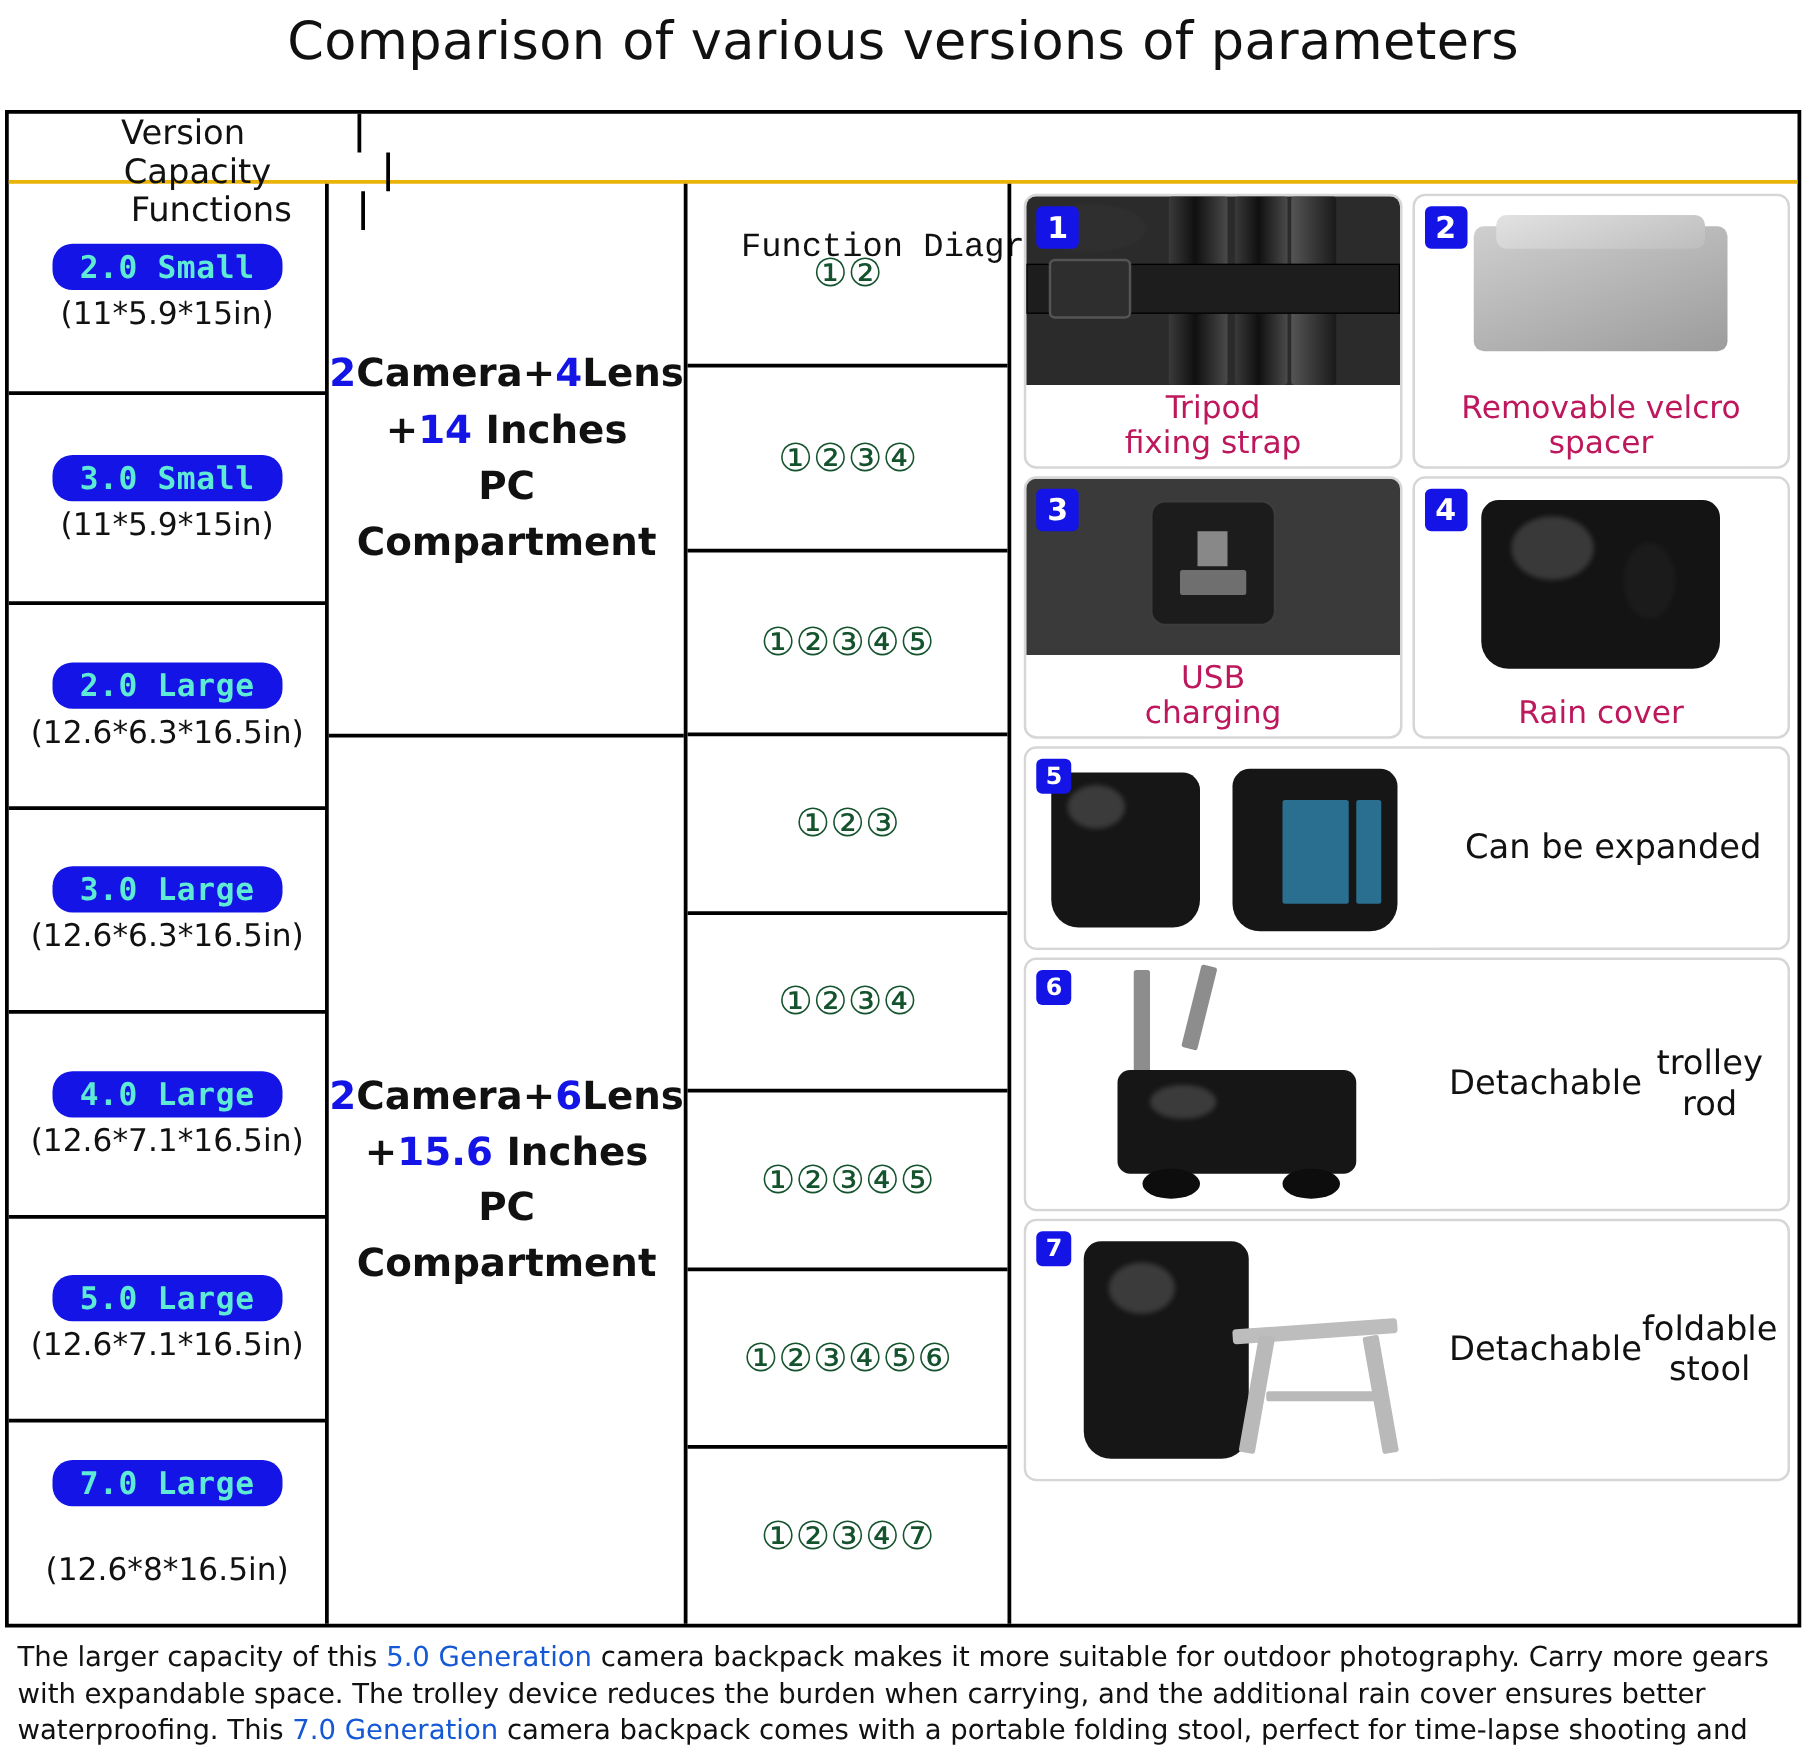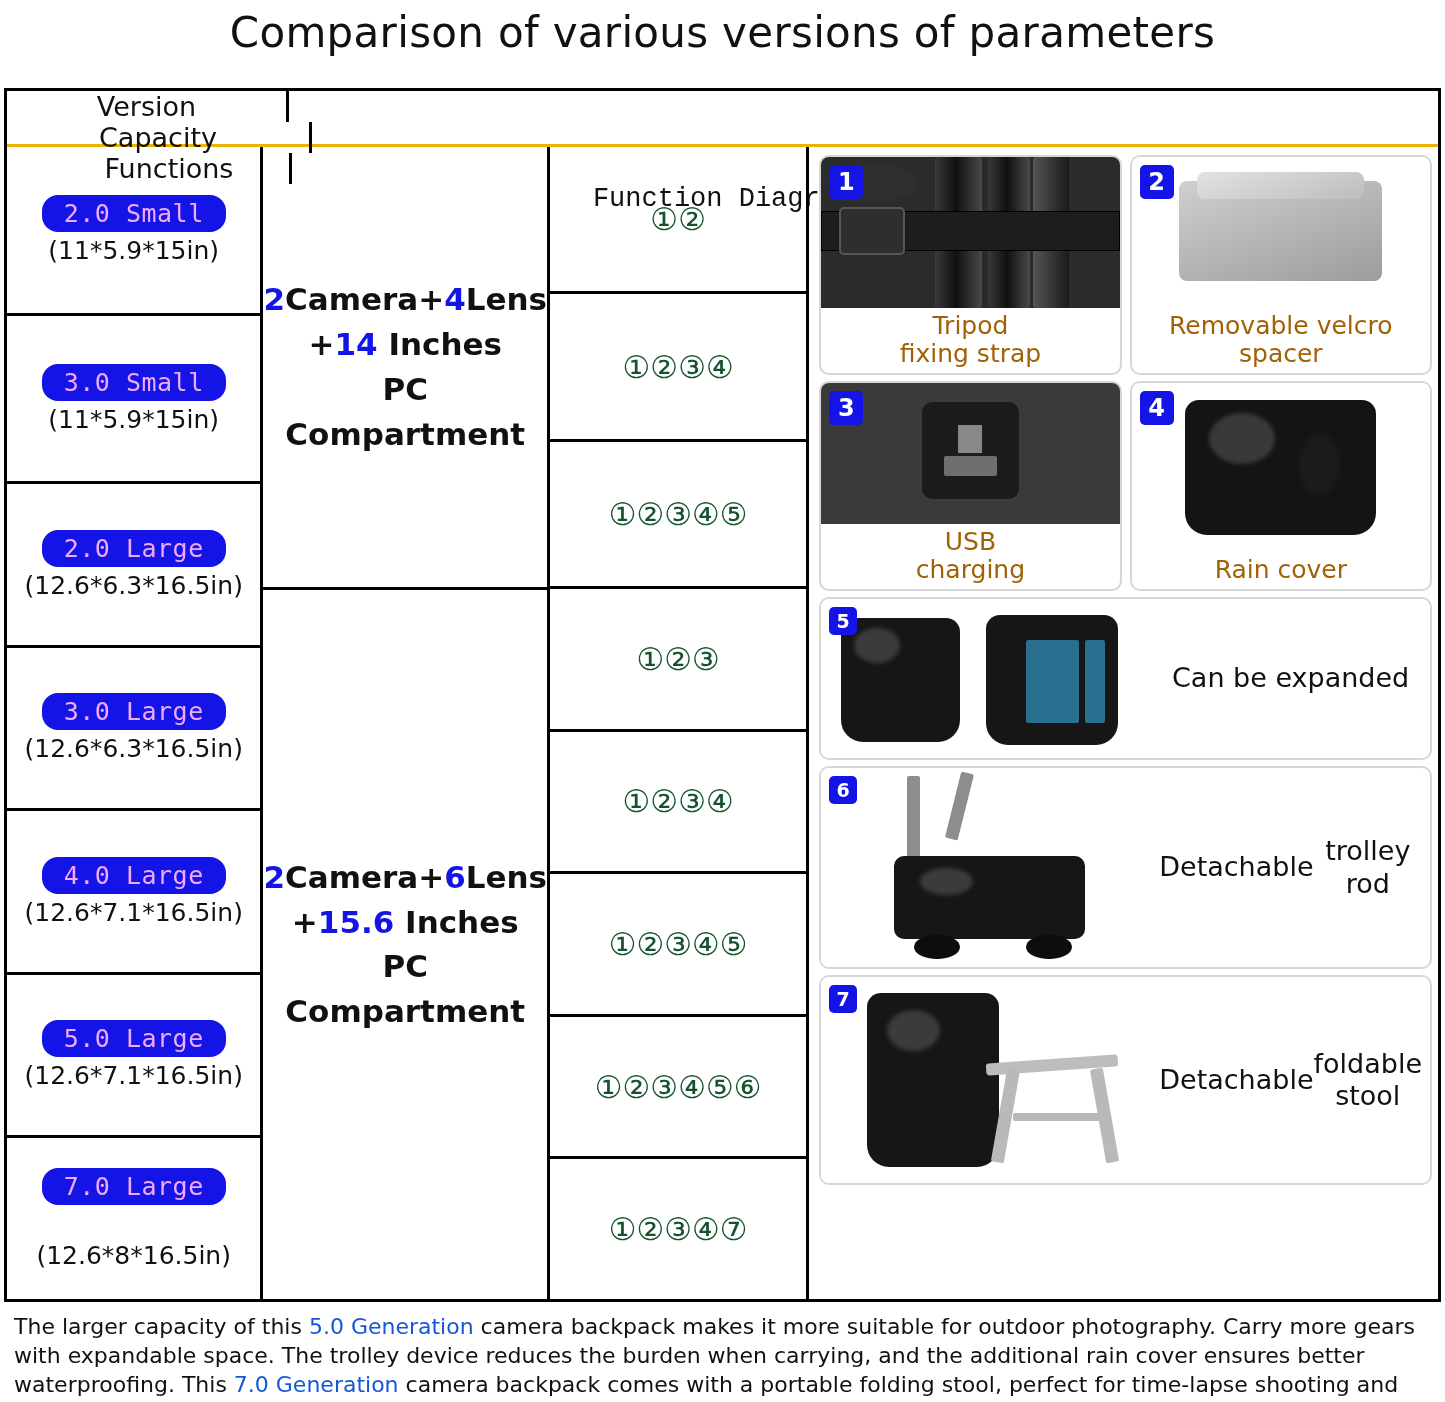--- a/index.html
+++ b/index.html
@@ -87,25 +87,25 @@
     border-bottom: 3px solid #000;
     display: flex;
     flex-direction: column;
     align-items: center;
     justify-content: center;
     padding: 4px 0;
   }
   .ver-cell.last { border-bottom: none; gap: 32px; }
   .pill {
     background: #1414e6;
-    color: #f0abfc;
+    color: #5eead4;
     border-radius: 16px;
     padding: 4px 22px;
     font-size: 25px;
-    font-weight: normal;
+    font-weight: bold;
     font-family: "DejaVu Sans Mono", monospace;
     letter-spacing: 0.5px;
     white-space: nowrap;
     margin-bottom: 4px;
   }
   .dims {
     font-size: 25px;
     color: #111;
   }
 
@@ -176,21 +176,21 @@
   .photo {
     width: 100%;
     flex: 1;
     background: #2b2b2b;
     position: relative;
     overflow: hidden;
   }
   .cap-label {
     font-size: 25px;
     line-height: 1.12;
-    color: #a16207;
+    color: #be185d;
     text-align: center;
     padding: 4px 2px 5px 2px;
     background: #fff;
   }
 
   .row-wide {
     display: flex;
     border: 2px solid #d6d6d6;
     border-radius: 10px;
     background: #fff;

